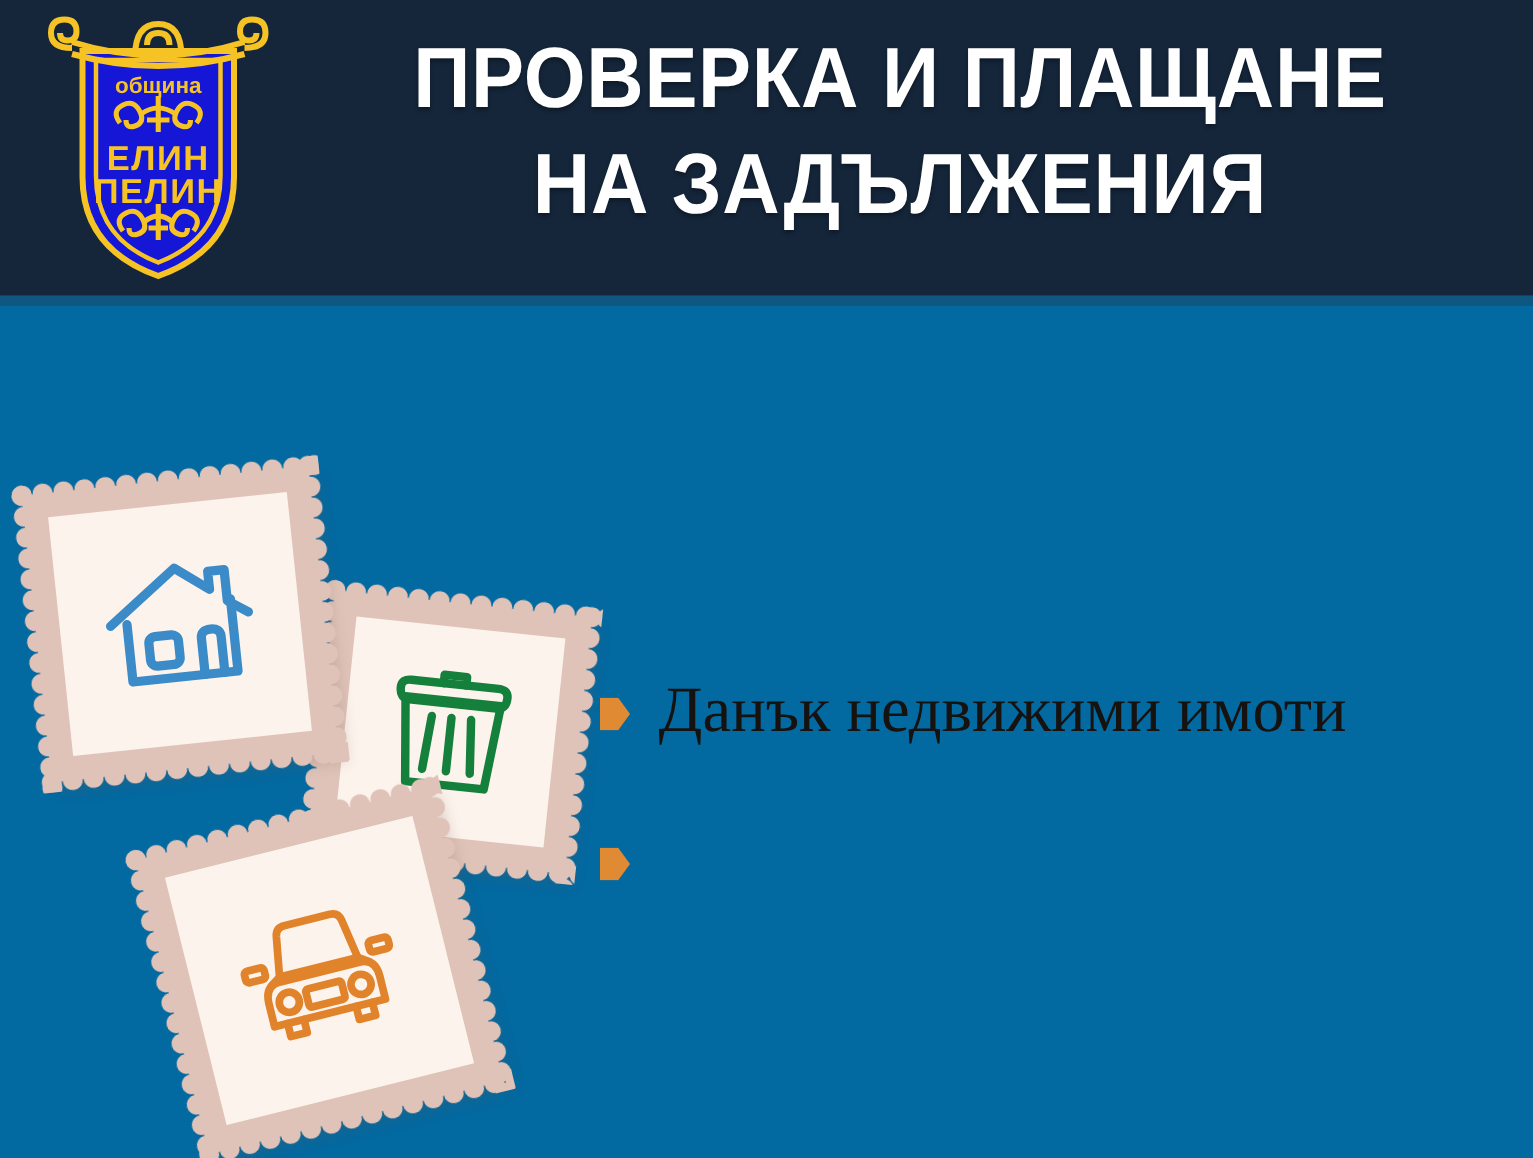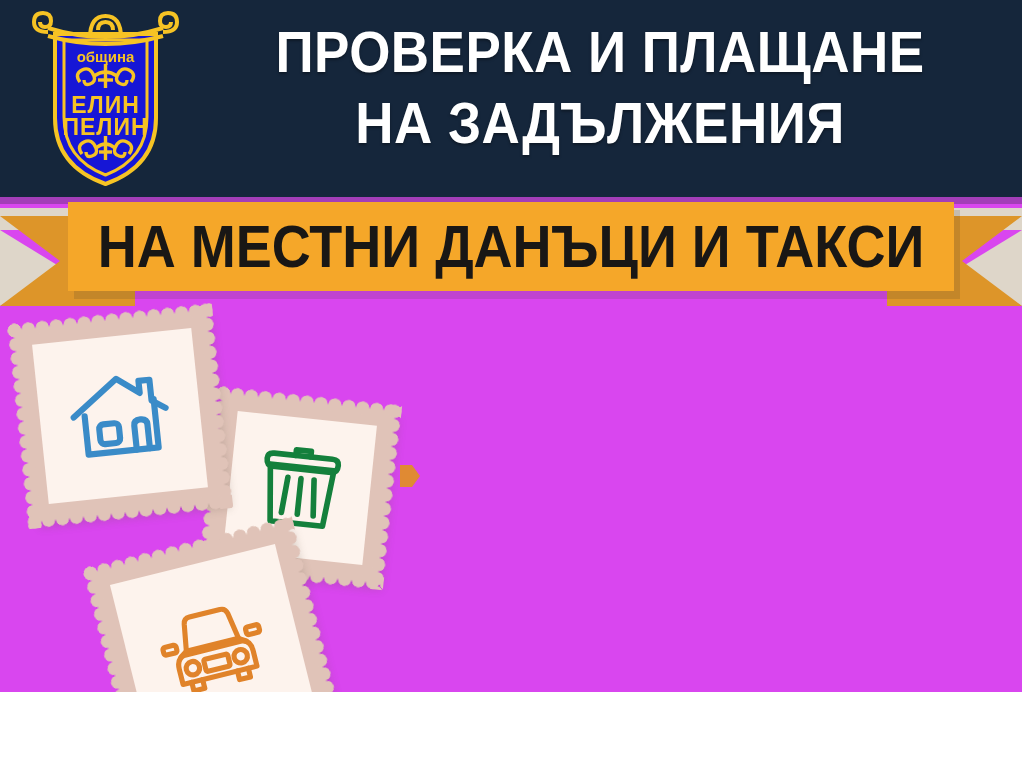--- a/index.html
+++ b/index.html
@@ -4,23 +4,23 @@
 <title>Проверка и плащане на задължения</title>
 <style>
   html, body {
     margin: 0;
     padding: 0;
     background: #ffffff;
   }
   #poster {
     position: relative;
     width: 1022px;
-    height: 692px;
+    height: 772px;
     overflow: hidden;
-    background: #d946ef;
+    background: #0369a1;
     font-family: "Liberation Sans", sans-serif;
     -webkit-font-smoothing: antialiased;
   }
 
   
   .header-bar {
     position: absolute;
     left: 0; top: 0;
     width: 1022px;
     height: 197px;
@@ -269,30 +269,20 @@
       <text x="77.5" y="105" text-anchor="middle" fill="#f6c324" font-family="Liberation Sans Narrow, Liberation Sans, sans-serif" font-size="23" font-weight="bold" letter-spacing="1">ЕЛИН</text>
       <text x="77.5" y="127" text-anchor="middle" fill="#f6c324" font-family="Liberation Sans Narrow, Liberation Sans, sans-serif" font-size="23" font-weight="bold" letter-spacing="1">ПЕЛИН</text>
     </svg>
   </div>
 
   <div class="header-title">
     <span class="l1">ПРОВЕРКА И ПЛАЩАНЕ</span>
     <span class="l2">НА ЗАДЪЛЖЕНИЯ</span>
   </div>
 
-  <div class="ribbon-wrap">
-    <div class="ribbon-fold left"></div>
-    <div class="ribbon-fold right"></div>
-    <div class="ribbon-fold-tri left"></div>
-    <div class="ribbon-fold-tri right"></div>
-    <div class="ribbon-tail left"></div>
-    <div class="ribbon-tail right"></div>
-    <div class="ribbon-main"></div>
-    <div class="ribbon-text">НА МЕСТНИ ДАНЪЦИ И ТАКСИ</div>
-  </div>
 
   <div class="stamp" id="stamp-house">
     <div class="stamp-inner">
       <svg viewBox="0 0 100 100" width="110" height="110" fill="none" stroke="#3a8bc8" stroke-width="5.6" stroke-linecap="round" stroke-linejoin="round">
         <path d="M8 47 L50 16 L70 31 L70 20 L80 20 L80 39 L92 47"></path>
         <path d="M18 47 L18 82 L82 82 L82 38"></path>
         <rect x="30" y="56" width="18" height="18" rx="4"></rect>
         <path d="M62 82 L62 60 Q62 55 68 55 Q74 55 74 60 L74 82"></path>
       </svg>
     </div>
@@ -324,16 +314,20 @@
         <rect x="39" y="59" width="22" height="11" rx="1.5"></rect>
         <rect x="6" y="40" width="12" height="7" rx="2"></rect>
         <rect x="82" y="40" width="12" height="7" rx="2"></rect>
       </svg>
     </div>
   </div>
 
   <div class="list">
     <div class="list-item">
       <span class="bullet"></span>
+      <span class="list-label">Данък недвижими имоти</span>
+    </div>
+    <div class="list-item">
+      <span class="bullet"></span>
     </div>
   </div>
 
 </div>
 
 </body></html>

